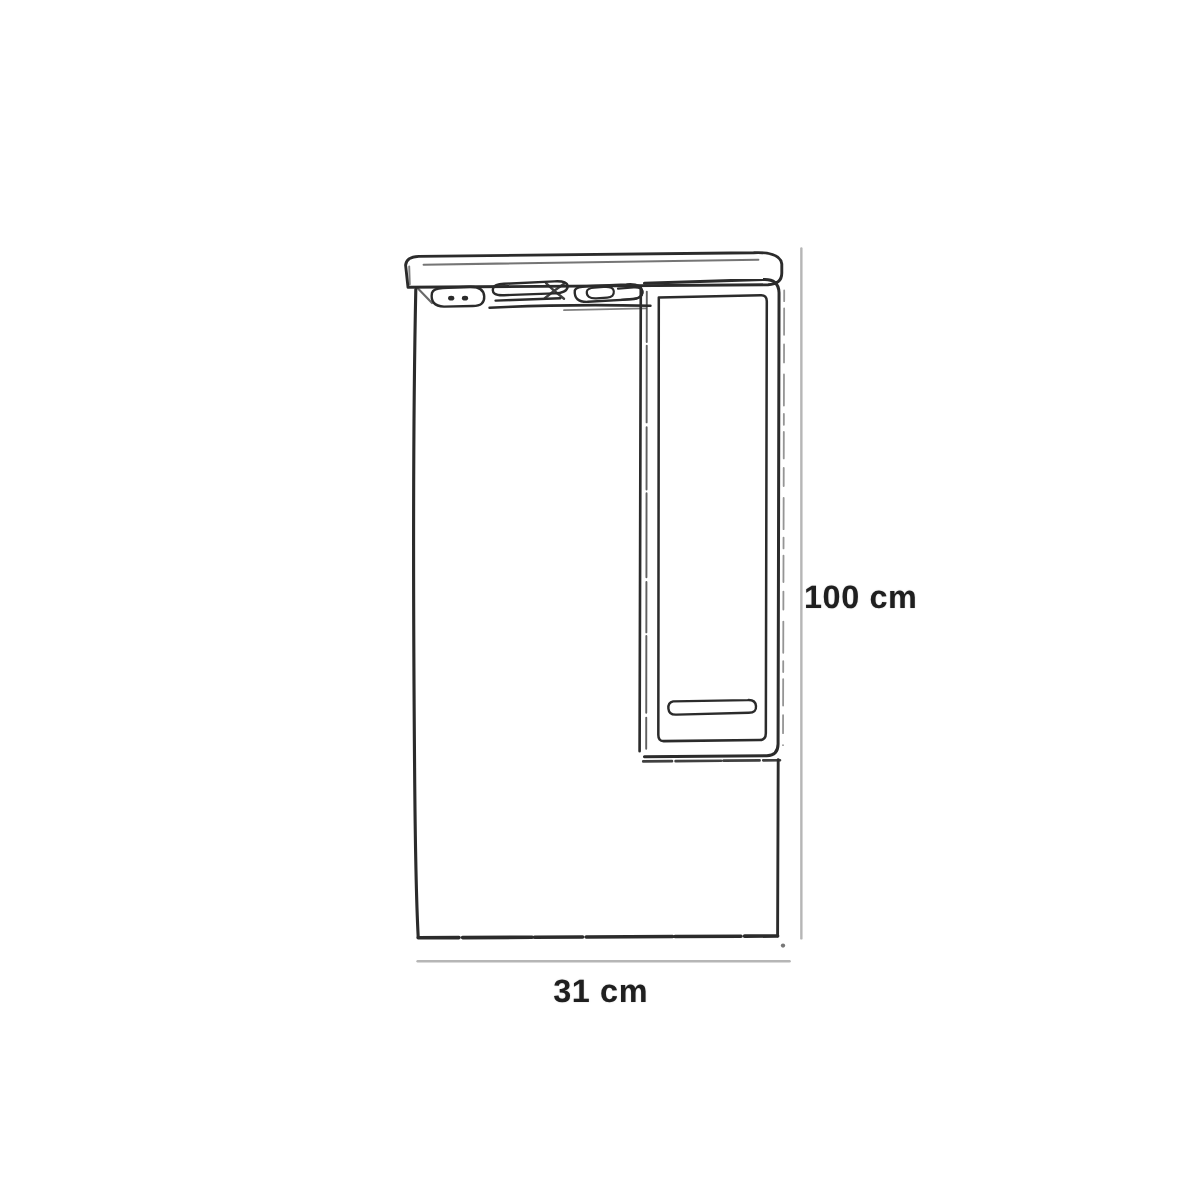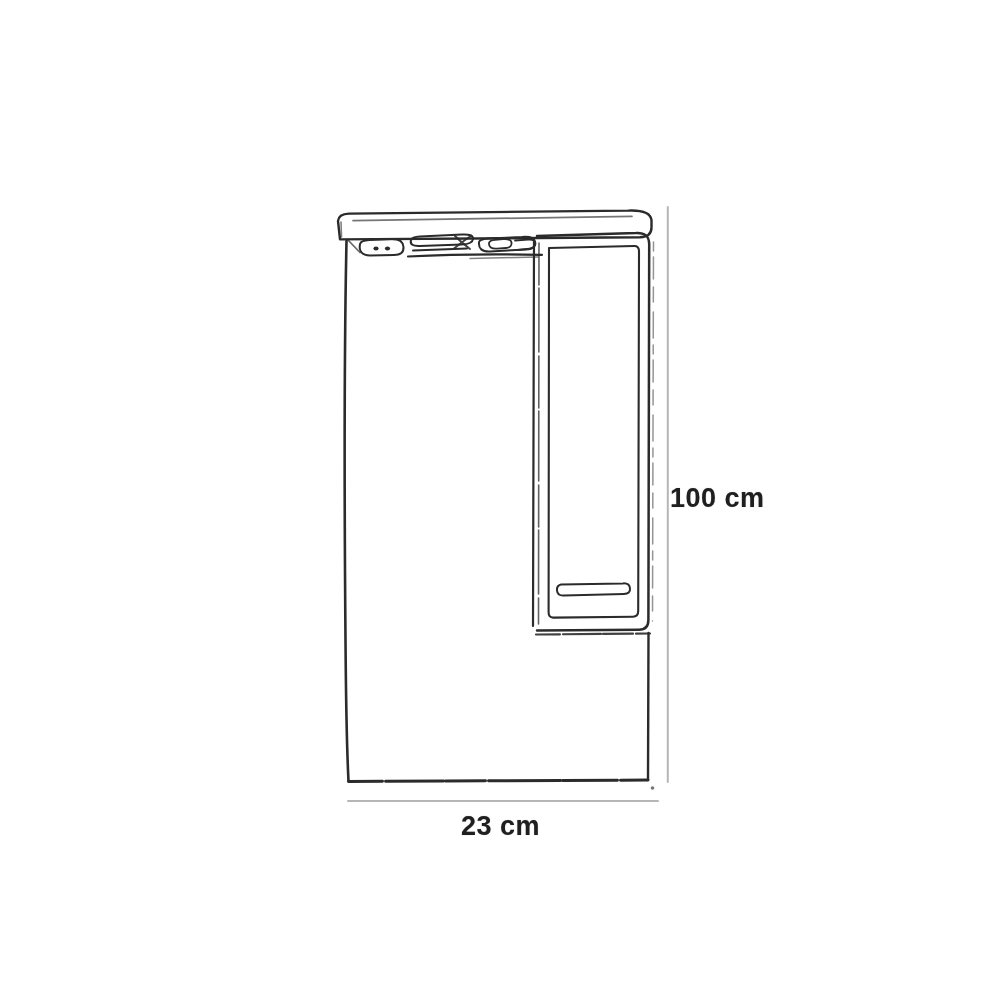--- a/index.html
+++ b/index.html
@@ -85,15 +85,15 @@
     </g>
 
     <g stroke-width="2" stroke="#b6b6b6">
       <path d="M667.8,207 L667.8,782"></path>
       <path d="M348,801 L658,801"></path>
     </g>
   </svg>
 
   <div class="dim-label" id="height-label">100 cm</div>
 
-  <div class="dim-label" id="width-label">23 cm</div>
+  <div class="dim-label" id="width-label">31 cm</div>
 
 </div>
 
 </body></html>

